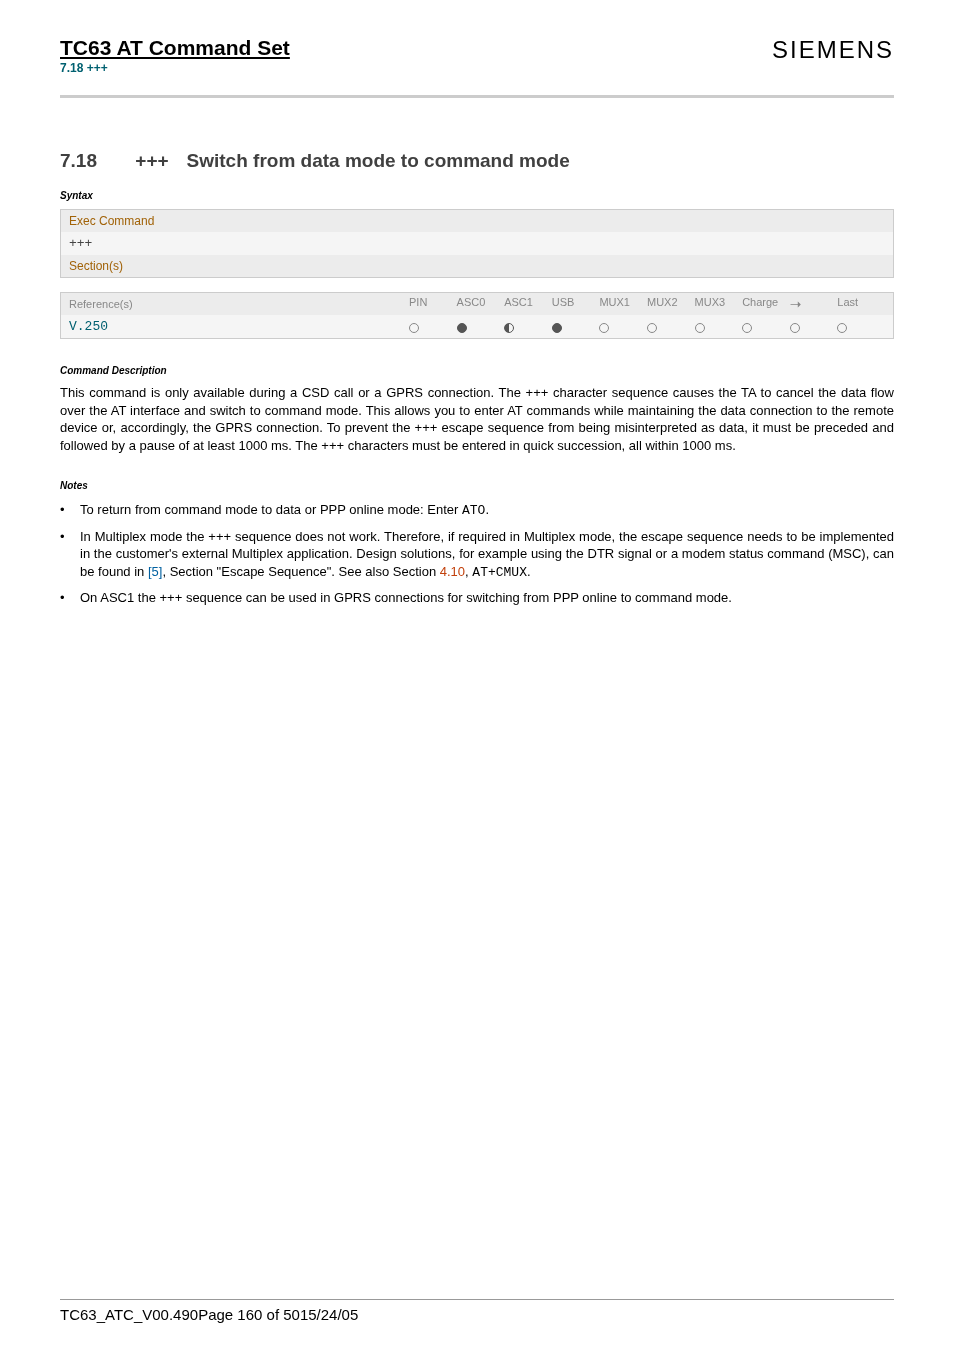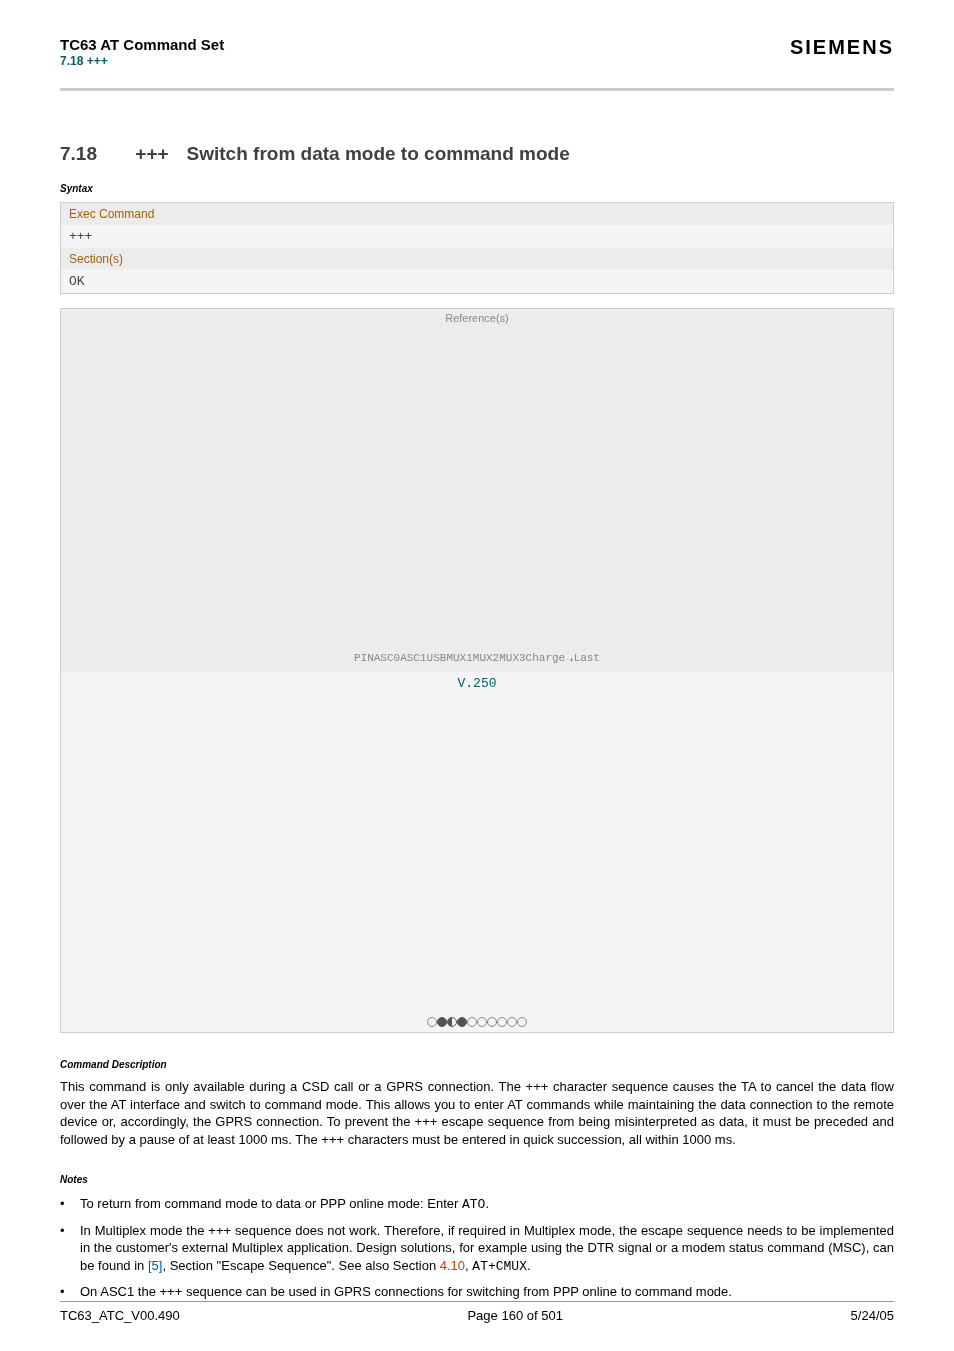--- a/index.html
+++ b/index.html
@@ -13,31 +13,32 @@
     position: relative;
     padding: 36px 60px 28px 60px;
   }
   .header-row {
     display: flex;
     justify-content: space-between;
     align-items: flex-start;
   }
   .header-title {
     font-weight: bold;
-    font-size: 15px;
+    font-size: 21px;
+    text-decoration: underline;
   }
   .header-sub {
     font-weight: bold;
     font-size: 12px;
     color: #006070;
     margin-top: 1px;
   }
   .brand {
-    font-weight: 700;
-    font-size: 20px;
+    font-weight: 400;
+    font-size: 24px;
     letter-spacing: 2px;
     color: #000;
   }
   .hr-top {
     border: none;
     border-top: 3px solid #ccc;
     margin-top: 20px;
   }
   .sec-heading {
     margin-top: 52px;
@@ -75,27 +76,26 @@
   .ref-box {
     border: 1px solid #ccc;
     background: #ececec;
     margin-top: 14px;
   }
   .ref-header, .ref-body {
     display: flex;
     align-items: center;
     font-size: 11px;
     padding: 3px 8px;
-    flex-direction: column;
   }
   .ref-header { color: #888; }
   .ref-body { background: #f5f5f5; padding: 4px 8px; }
   .ref-col-left { flex: 0 0 340px; }
   .ref-cells { display: flex; flex: 1; }
-  .ref-cell { flex: 1; text-align: right; font-size: 11px; color: #888; font-family: Liberation Mono, monospace; }
+  .ref-cell { flex: 1; text-align: left; font-size: 11px; color: #888; }
   .ref-body .ref-col-left {
     font-family: "Courier New", monospace;
     color: #006070;
     font-size: 13px;
   }
   .circ {
     display: inline-block;
     width: 10px; height: 10px;
     border: 1px solid #888;
     border-radius: 50%;
@@ -142,22 +142,21 @@
     left: 60px;
     right: 60px;
   }
   .footer-line {
     border: none;
     border-top: 1px solid #999;
     margin-bottom: 6px;
   }
   .footer-row {
     display: flex;
-    justify-content: space-between;
-    font-size: 13px;
+    font-size: 15px;
   }
   .footer-sub {
     font-size: 13px;
     margin-top: 2px;
   }
 </style>
 </head>
 <body>
 
 <div class="header-row">
@@ -174,21 +173,20 @@
   <span class="plus">+++</span>
   <span>Switch from data mode to command mode</span>
 </div>
 
 <div class="syntax-h">Syntax</div>
 
 <div class="box">
   <div class="box-row dark">Exec Command</div>
   <div class="box-row cmd">+++</div>
   <div class="box-row dark">Section(s)</div>
-  <div class="box-row ok">OK</div>
 </div>
 
 <div class="ref-box">
   <div class="ref-header">
     <div class="ref-col-left">Reference(s)</div>
     <div class="ref-cells">
       <div class="ref-cell">PIN</div>
       <div class="ref-cell">ASC0</div>
       <div class="ref-cell">ASC1</div>
       <div class="ref-cell">USB</div>

